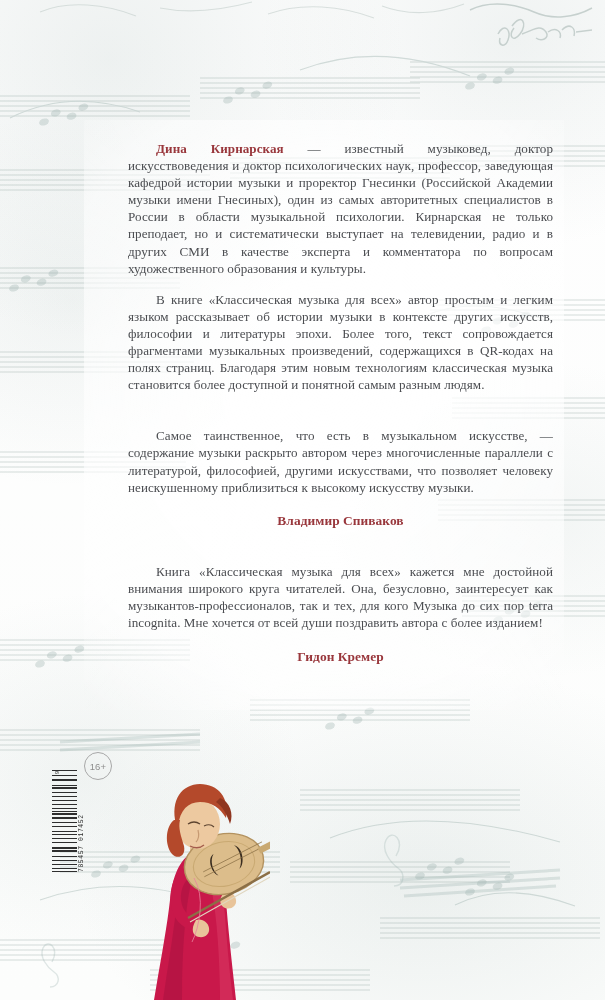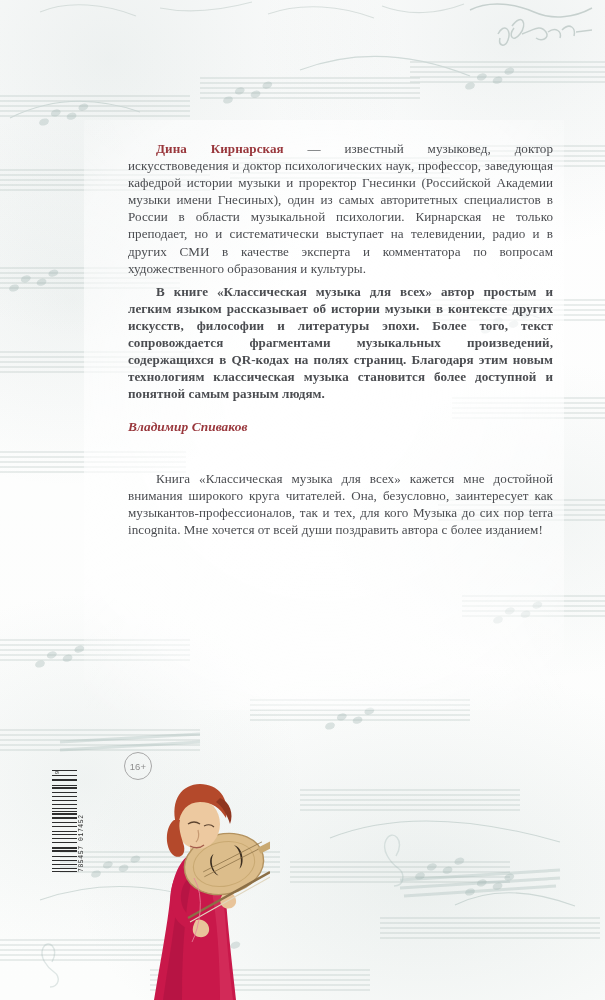--- a/index.html
+++ b/index.html
@@ -52,51 +52,49 @@
     top:140px;
     width:425px;
     color:#4b4d51;
     font-size:13.1px;
     line-height:17.1px;
     text-align:justify;
     text-justify:inter-word;
     letter-spacing:.05px;
   }
   #copy p { text-indent:28px; }
-  #copy p.gap1 { margin-top:6px;font-weight:bold; }
+  #copy p.gap1 { margin-top:14px; }
   #copy p.gap2 { margin-top:34px; }
   .lead-name {
     color:#99373c;
     font-weight:bold;
   }
   .signature {
     display:block;
-    text-align:left;
+    text-align:center;
     text-indent:0;
     color:#99373c;
     font-weight:bold;
     font-size:13.4px;
     margin-top:16px;
-    font-style:italic;
   }
   .sig-kremer { margin-top:17px; }
 
   
   #age-badge {
     position:absolute;
     left:84px; top:752px;
     width:28px; height:28px;
     border:1.2px solid #a7a7a7;
     border-radius:50%;
     color:#8d8d8d;
     font-family:"Liberation Sans", sans-serif;
     font-size:9.5px;
     display:flex; align-items:center; justify-content:center;
     letter-spacing:.2px;
-    margin-left:40px;
   }
 
   
   #barcode-wrap {
     position:absolute;
     left:52px; top:768px;
     width:36px; height:104px;
   }
   #barcode-rot {
     position:absolute;
@@ -250,23 +248,25 @@
   <div class="copy-veil"></div>
 
   <div id="copy">
 
     <p>
       <span class="lead-name">Дина Кирнарская</span><span> — известный музыковед, доктор искусствоведения и доктор психологических наук, профессор, заведующая кафедрой истории музыки и проректор Гнесинки (Российской Академии музыки имени Гнесиных), один из самых авторитетных специалистов в России в области музыкальной психологии. Кирнарская не только преподает, но и систематически выступает на телевидении, радио и в других СМИ в качестве эксперта и комментатора по вопросам художественного образования и культуры.</span>
     </p>
 
     <p class="gap1">В книге «Классическая музыка для всех» автор простым и легким языком рассказывает об истории музыки в контексте других искусств, философии и литературы эпохи. Более того, текст сопровождается фрагментами музыкальных произведений, содержащихся в QR-кодах на полях страниц. Благодаря этим новым технологиям классическая музыка становится более доступной и понятной самым разным людям.</p>
 
+    <p class="gap2">Самое таинственное, что есть в музыкальном искусстве, — содержание музыки раскрыто автором через многочисленные параллели с литературой, философией, другими искусствами, что позволяет человеку неискушенному приблизиться к высокому искусству музыки.</p>
     <span class="signature">Владимир Спиваков</span>
 
     <p class="gap2">Книга «Классическая музыка для всех» кажется мне достойной внимания широкого круга читателей. Она, безусловно, заинтересует как музыкантов-профессионалов, так и тех, для кого Музыка до сих пор terra incognita. Мне хочется от всей души поздравить автора с более изданием!</p>
+    <span class="signature sig-kremer">Гидон Кремер</span>
   </div>
 
   <div id="age-badge">
     <span>16+</span>
   </div>
 
   <div id="barcode-wrap">
     <div id="barcode-rot">
       <div id="barcode-bars">
           <i style="width: 1.37px;"></i>

